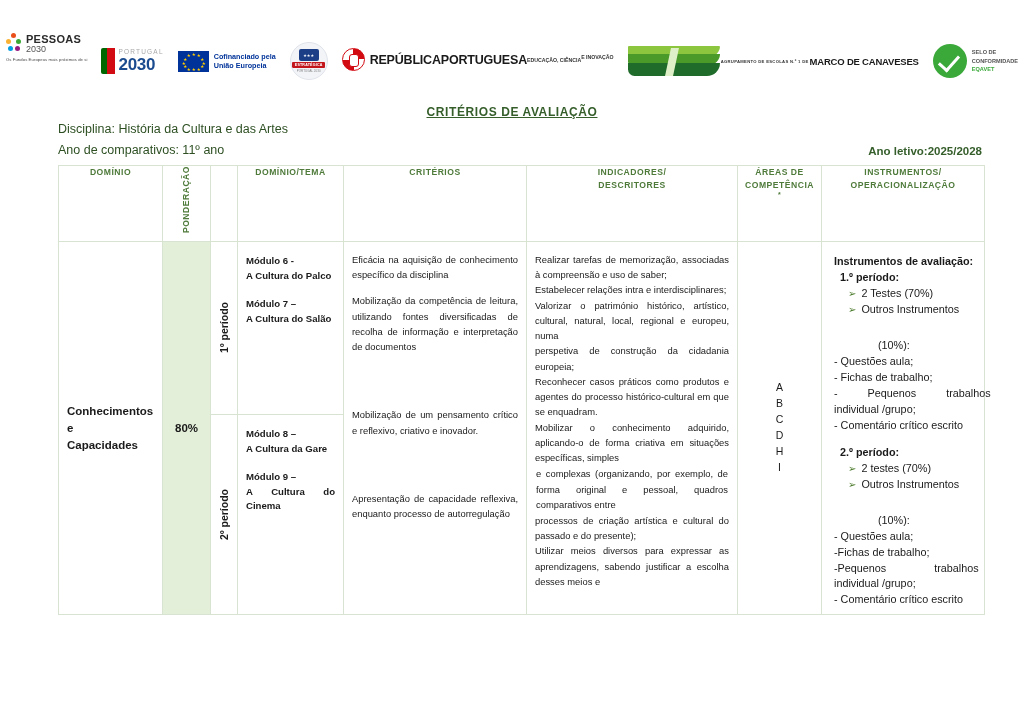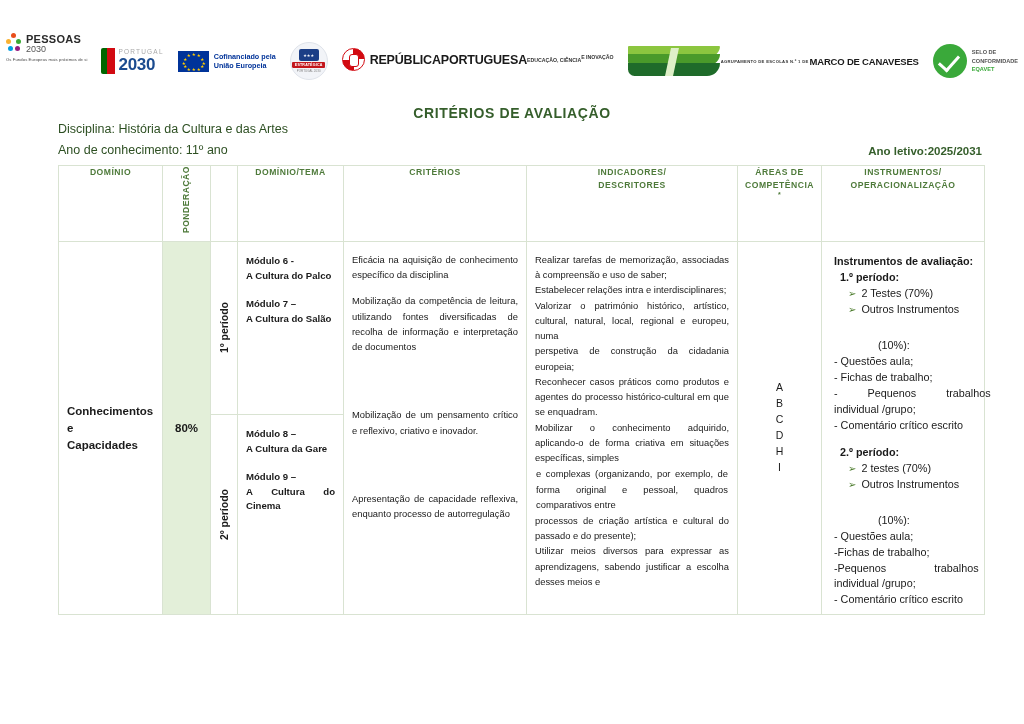--- a/index.html
+++ b/index.html
@@ -112,22 +112,23 @@
     content:""; position:absolute; left:10px; top:7px; width:9px; height:17px;
     border:3px solid #fff; border-top:none; border-left:none; transform: rotate(42deg);
   }
   .eq-txt { font-size: 5.6px; font-weight:bold; color:#555; line-height:1.5; }
   .eq-txt .eqb { color:#3aa93a; }
 
   
   .doc-title {
     position: absolute; left: 0; top: 105px; width: 1024px;
     text-align: center;
-    font-size: 14px; font-weight: bold; color: #355e2b;
+    font-size: 12px; font-weight: bold; color: #355e2b;
     letter-spacing: .6px;
+    text-decoration: underline;
   }
   .meta-line {
     position: absolute; left: 58px;
     font-size: 12.5px; color: #2d4f22;
   }
   .meta-disc { top: 122px; }
   .meta-ano  { top: 143px; }
   .meta-letivo {
     position: absolute; right: 42px; top: 145px;
     font-size: 11.5px; font-weight: bold; color: #355e2b;
@@ -328,22 +329,22 @@
         <div>SELO DE</div>
         <div>CONFORMIDADE</div>
         <div class="eqb">EQAVET</div>
       </div>
     </div>
 
   </div>
 
   <div class="doc-title">CRITÉRIOS  DE  AVALIAÇÃO</div>
   <div class="meta-line meta-disc">Disciplina: História da Cultura e das Artes</div>
-  <div class="meta-line meta-ano">Ano de conhecimento: 11º ano</div>
-  <div class="meta-letivo">Ano letivo:2025/2031</div>
+  <div class="meta-line meta-ano">Ano de comparativos: 11º ano</div>
+  <div class="meta-letivo">Ano letivo:2025/2028</div>
 
   <table class="tbl">
     <colgroup>
       <col class="c-dom">
         <col class="c-pond">
         <col class="c-per">
         <col class="c-tema">
       <col class="c-crit">
         <col class="c-ind">
         <col class="c-areas">

